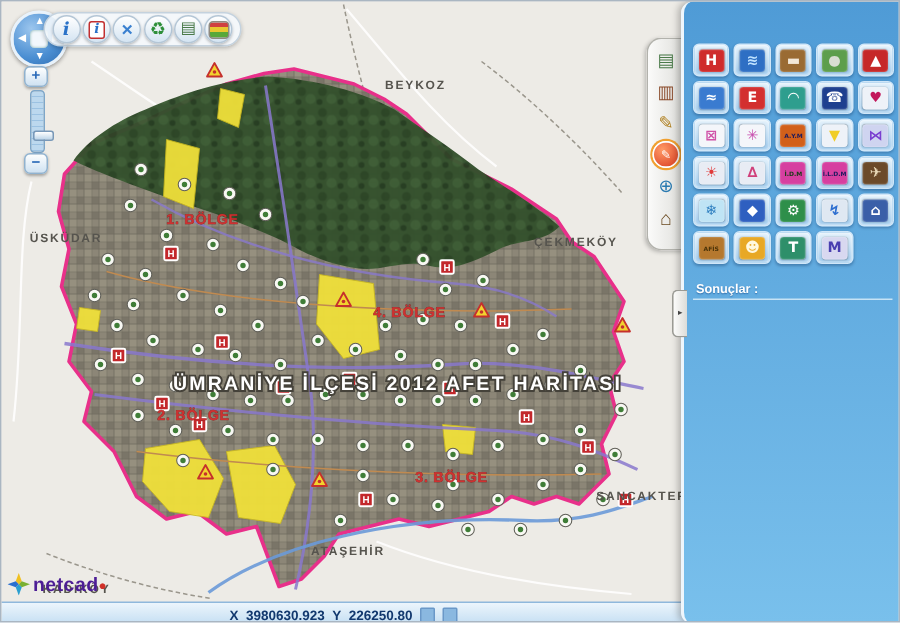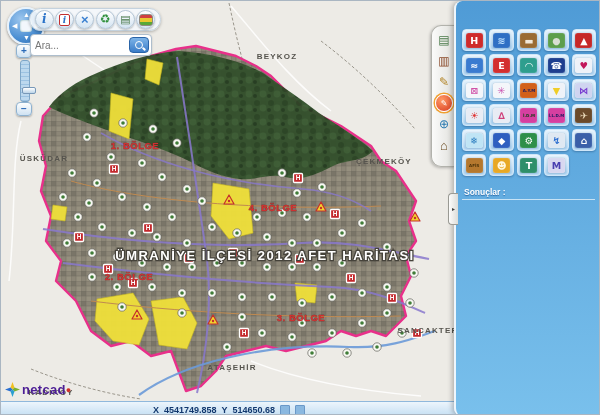--- a/index.html
+++ b/index.html
@@ -422,27 +422,20 @@
           <span class="tb-g g-recycle">♻</span>
         </button>
         <button class="tb-btn">
           <span class="tb-g g-print">▤</span>
         </button>
         <button class="tb-btn">
           <span class="g-layers"></span>
         </button>
       </div>
 
-    <div id="searchbox">
-      <input id="search-input" type="text" placeholder="Ara..." style="">
-      <button id="search-btn">
-        <span class="lens"></span>
-        <span class="handle"></span>
-      </button>
-    </div>
 
     <div id="side-toolbar">
         <button class="sb-btn">
           <span class="sb-print">▤</span>
         </button>
         <button class="sb-btn">
           <span class="sb-legend">▥</span>
         </button>
         <button class="sb-btn">
           <span class="sb-draw">✎</span>
@@ -465,23 +458,23 @@
         <polygon points="7.5,15 5.5,9.5 7.5,7.5 9.5,9.5" fill="#2a9fd0"></polygon>
         <polygon points="0,7.5 5.5,5.5 7.5,7.5 5.5,9.5" fill="#2a6fd0"></polygon>
       </svg>
       <span id="brand-text">netcad</span>
       <span id="brand-red">●</span>
     </div>
   </div>
 
   <div id="statusbar">
     <span class="sb-lbl">X</span>
-    <span class="sb-val">4541749.858</span>
+    <span class="sb-val">3980630.923</span>
     <span class="sb-lbl">Y</span>
-    <span class="sb-val">514650.68</span>
+    <span class="sb-val">226250.80</span>
     <span class="sb-sq"></span>
     <span class="sb-sq"></span>
   </div>
 
   <div id="panel">
     <div id="pgrid">
         <button class="ptile">
           <span class="ptile-ic" style="background: linear-gradient(rgb(207, 43, 43), rgb(207, 43, 43)); color: rgb(255, 255, 255); font-size: 9.5px;">H</span>
         </button>
         <button class="ptile">

